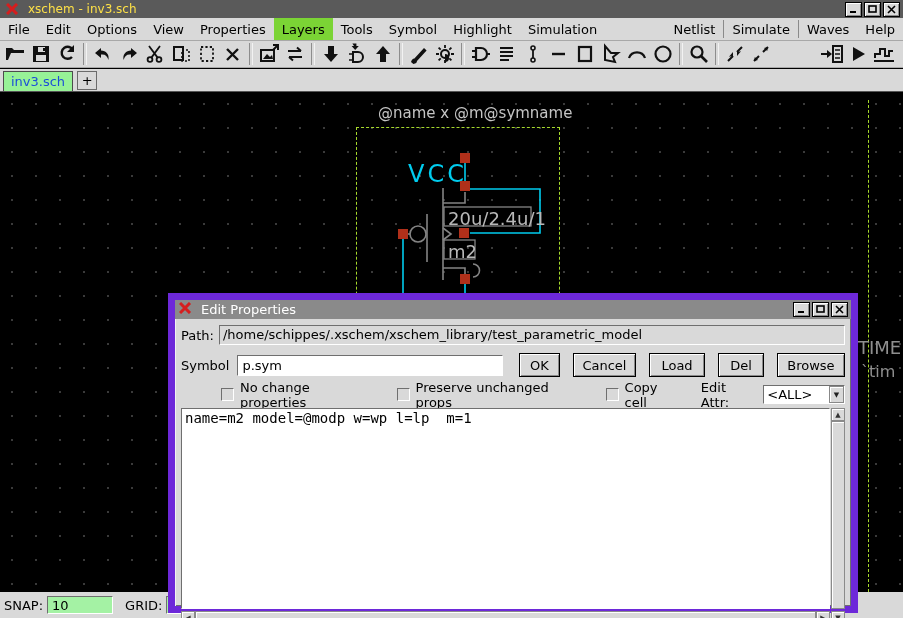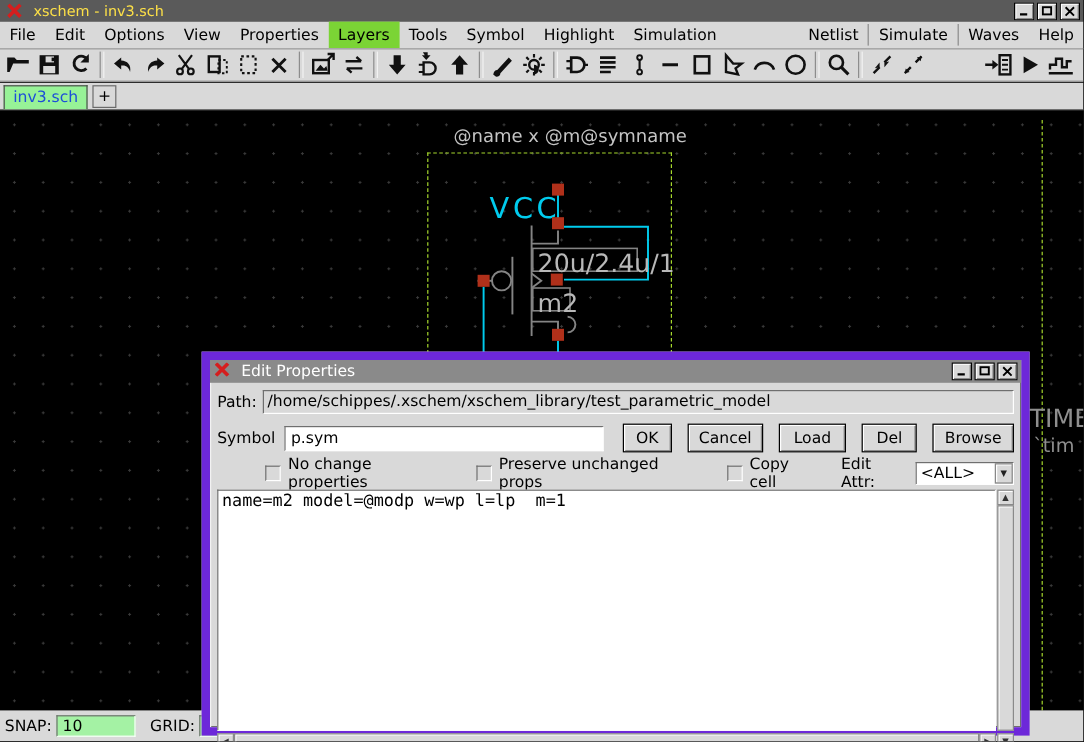--- a/index.html
+++ b/index.html
@@ -35,21 +35,21 @@
     padding:0 7px;display:flex;align-items:center;color:#1d4ed8;}
   .tab-plus{height:17px;width:18px;background:#d9d9d9;border:1px solid #6b6b6b;margin-left:4px;
     display:flex;align-items:center;justify-content:center;color:#000;margin-bottom:1px;}
   
   #canvas{position:absolute;left:0;top:92px;width:903px;height:526px;background:#000;
     background-image:radial-gradient(#3a3a3a 1px,transparent 1px);background-size:24px 24px;overflow:hidden;}
   .sch-text{position:absolute;color:#c4c4c4;font-size:15px;white-space:pre;}
   #vcc-label{position:absolute;left:408px;top:68px;color:#00ccee;font-size:24px;letter-spacing:3px;text-align:center;}
   #bbox{position:absolute;left:356px;top:35px;width:202px;height:440px;border:1px dashed #a6d82c;}
   #bbox2{position:absolute;left:868px;top:8px;height:492px;border-left:1px dashed #a6d82c;}
-  .lbl{position:absolute;color:#b8b8b8;font-size:21px;}
+  .lbl{position:absolute;color:#b8b8b8;font-size:18px;}
   #canvas svg{position:absolute;left:0;top:0;}
   
   #dialog{position:absolute;left:168px;top:293px;width:690px;height:320px;background:#d9d9d9;
     border:7px solid #6d28d9;box-sizing:border-box;
     box-shadow:inset 1px 1px 0 #f2f2f2,inset -1px -1px 0 #6f6f6f;z-index:10;color:#000;}
   #dlg-title{height:19px;background:#8a8a8a;display:flex;align-items:center;color:#fff;
     padding-left:4px;font-size:13px;}
   #dlg-title .dtext{margin-left:9px;}
   #dlg-body{padding:4px 6px 0 6px;}
   .row{display:flex;align-items:center;}

